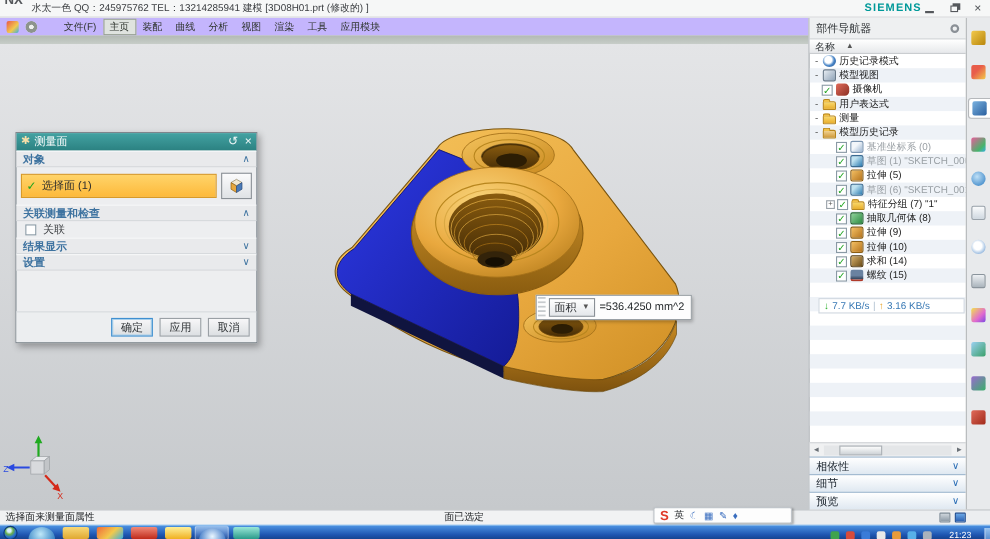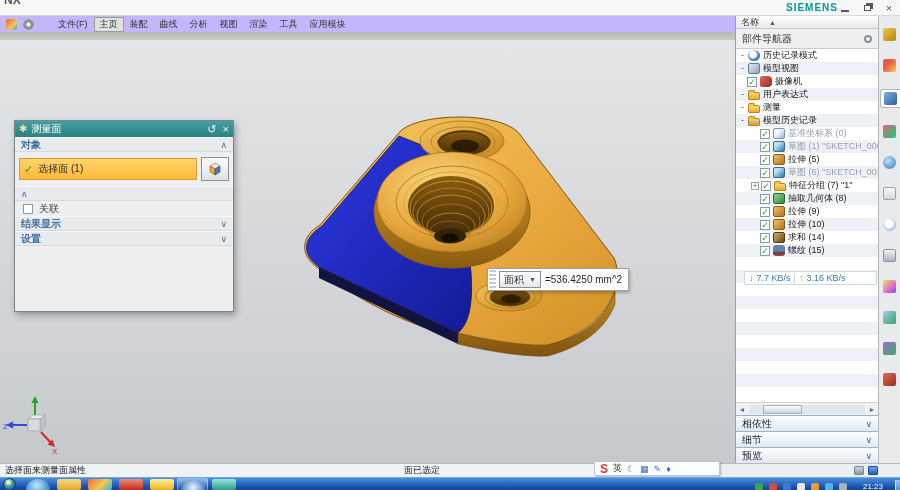--- a/index.html
+++ b/index.html
@@ -176,20 +176,21 @@
   #traybox{margin-left:auto;display:flex;align-items:center;gap:6px;padding-top:2px;}
   .tray{width:8px;height:8px;border-radius:2px;display:block;}
   #clock{color:#fff;font-size:8px;margin:0 6px 0 10px;line-height:12px;}
   #showdesk{width:5px;height:13px;background:linear-gradient(#9ac4f0,#4a80c8);border-left:1px solid #cfe4fb;}
 </style>
 </head>
 <body>
 
 <div id="titlebar" class="abs">
   <span id="nxlogo">NX</span>
+  <span id="wintitle">水太一色   QQ：245975762   TEL：13214285941   建模  [3D08H01.prt (修改的) ]</span>
   <span id="brand">SIEMENS</span>
   <span class="winbtns">
     <span class="wb wb-min">
         <i></i>
       </span>
     <span class="wb wb-res">
         <i></i>
       </span>
     <span class="wb">×</span>
   </span>
@@ -321,53 +322,59 @@
     </div>
     <div id="cube-btn">
       <svg width="16" height="16" viewBox="0 0 16 16">
         <polygon points="3,5 8,2 13,5 8,8" fill="#f2e8d0" stroke="#8a7a5a" stroke-width=".6"></polygon>
         <polygon points="3,5 8,8 8,14 3,11" fill="#e8a83e" stroke="#8a5c10" stroke-width=".6"></polygon>
         <polygon points="13,5 8,8 8,14 13,11" fill="#4a7ab8" stroke="#2a4a78" stroke-width=".6"></polygon>
       </svg>
     </div>
   </div>
   <div class="sect">
+    <span class="lbl">关联测量和检查</span>
     <span class="chev">∧</span>
   </div>
   <div class="row-assoc">
     <span class="cbox"></span>
     <span>关联</span>
   </div>
   <div class="sect">
     <span class="lbl">结果显示</span>
     <span class="chev">∨</span>
   </div>
   <div class="sect">
     <span class="lbl">设置</span>
     <span class="chev">∨</span>
+  </div>
+  <div id="dlg-btns">
+    <span class="dbtn primary">确定</span>
+    <span class="dbtn">应用</span>
+    <span class="dbtn">取消</span>
   </div>
 </div>
 
 <div id="mtip" class="abs">
   <span class="grip"></span>
   <span class="mdrop">
     <span>面积</span>
     <span class="arr">▼</span>
   </span>
   <span class="val">=536.4250 mm^2</span>
 </div>
 
 <div id="navigator" class="abs">
+  <div id="nav-header">
+    <span>部件导航器</span>
+    <span id="nav-pin"></span>
+  </div>
   <div id="nav-colhdr">
     <span>名称</span>
     <span class="sort">▲</span>
-  </div>
-  <div id="nav-header">
-    <span>部件导航器</span>
-    <span id="nav-pin"></span>
   </div>
   <div id="nav-tree">
       <div class="trow" style="padding-left: 2px;">
         <span class="exp">-</span>
         <span class="ti ti-history"></span>
         <span class="tl">历史记录模式</span>
       </div>
       <div class="trow" style="padding-left: 2px;">
         <span class="exp">-</span>
         <span class="ti ti-views"></span>

